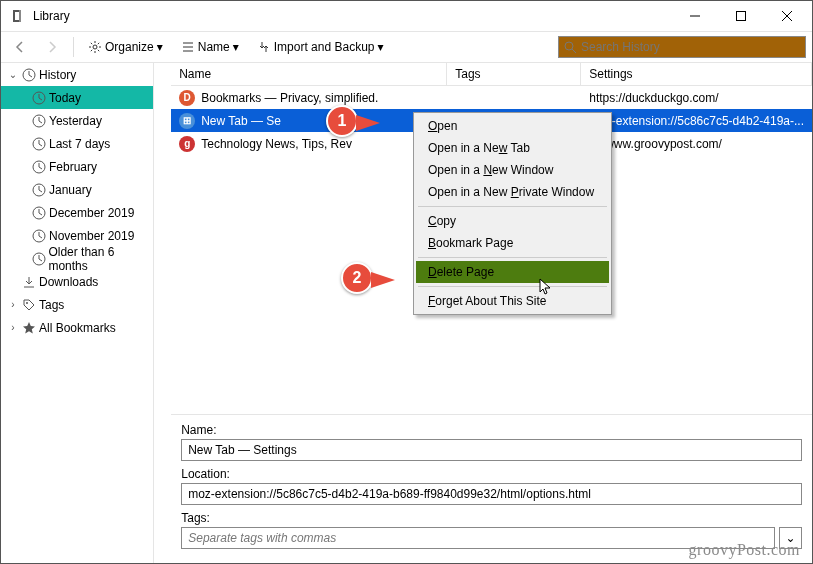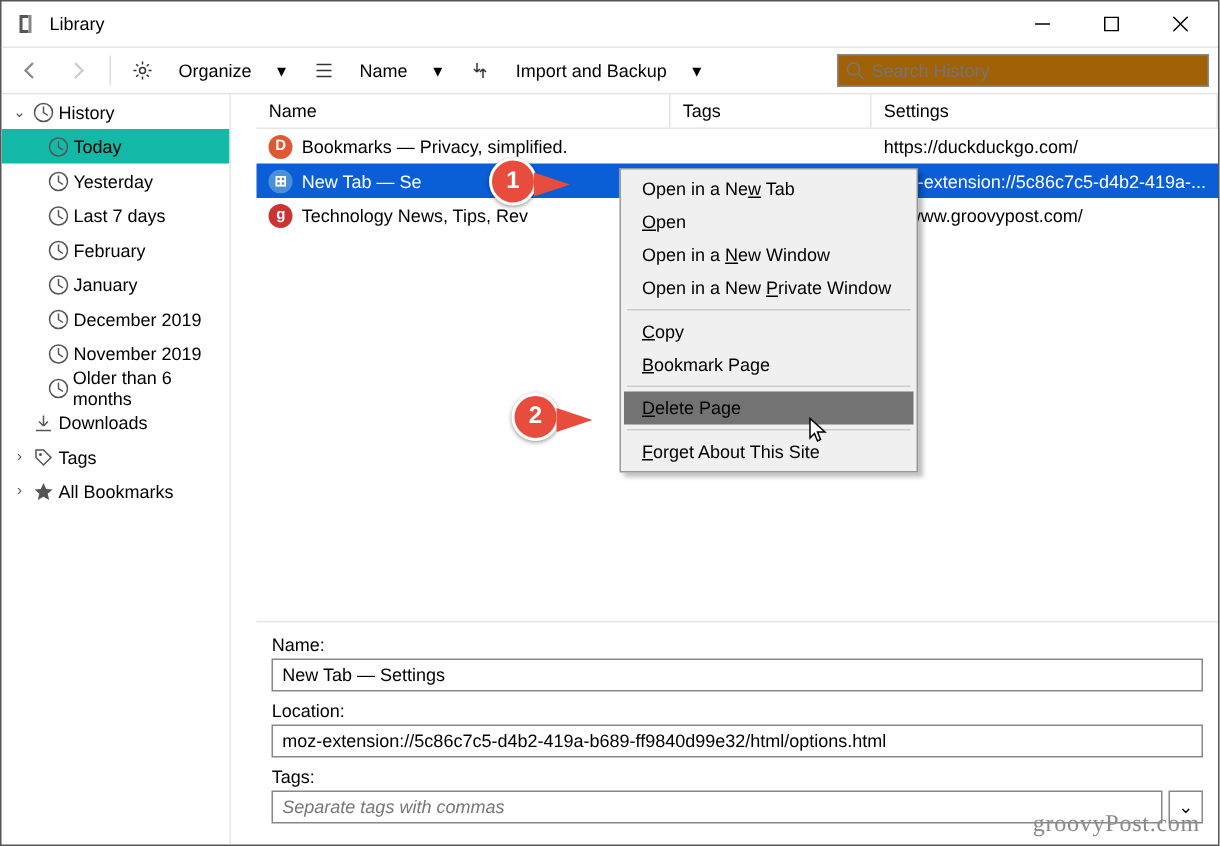--- a/index.html
+++ b/index.html
@@ -4,21 +4,21 @@
 <style>
 * { box-sizing: border-box; margin: 0; padding: 0; font-family: "Segoe UI", Tahoma, sans-serif; font-size: 12px; }
 body { background: #fff; width: 813px; height: 564px; overflow: hidden; position: relative; border: 1px solid #555; }
 
 .titlebar { height: 30px; display: flex; align-items: center; padding: 0 2px 0 8px; }
 .titlebar .app-icon { width: 16px; height: 16px; margin-right: 8px; }
 .titlebar .title { flex: 1; }
 .titlebar .win-btn { width: 46px; height: 30px; display: flex; align-items: center; justify-content: center; }
 
 .toolbar { height: 32px; border-top: 1px solid #e5e5e5; border-bottom: 1px solid #e5e5e5; display: flex; align-items: center; padding: 0 6px; gap: 6px; }
-.toolbar .tbtn { padding: 3px 6px; display: flex; gap: 17px; border-radius: 2px; }
+.toolbar .tbtn { padding: 3px 6px; display: flex; gap: 3px; border-radius: 2px; }
 .toolbar .sep { width: 1px; height: 20px; background: #ddd; margin: 0 2px; }
 .toolbar .search { margin-left: auto; }
 .toolbar input { width: 248px; height: 22px; border: 1px solid #888; padding: 0 22px 0 22px; background: #a16207; }
 .search-wrap { position: relative; }
 .search-wrap .sicon { position: absolute; left: 5px; top: 4px; }
 
 .content { display: flex; height: calc(100% - 62px); }
 .sidebar { width: 202px; border-right: 1px solid #e5e5e5; overflow: hidden; }
 .tree-item { display: flex; align-items: center; height: 23px; padding-left: 6px; gap: 2px; }
 .tree-item.child { padding-left: 30px; }
@@ -37,21 +37,21 @@
 .row { display: flex; height: 23px; align-items: center; }
 .row.sel { background: #0a5fd7; color: #fff; }
 .row .cell { padding: 0 8px; overflow: hidden; white-space: nowrap; text-overflow: ellipsis; }
 .row .favicon { width: 16px; height: 16px; margin-right: 6px; flex-shrink: 0; border-radius: 50%; display: inline-flex; align-items: center; justify-content: center; font-size: 10px; font-weight: bold; }
 .fav-ddg { background: #de5833; color: #fff; }
 .fav-nt { background: #4a90d9; color: #fff; border-radius: 2px; }
 .fav-gp { background: #c33; color: #fff; }
 
 .ctxmenu { position: absolute; left: 412px; top: 111px; width: 199px; background: #f0f0f0; border: 1px solid #999; box-shadow: 3px 3px 3px rgba(0,0,0,.25); padding: 2px; z-index: 10; }
 .ctxmenu .mi { padding: 4px 12px; }
-.ctxmenu .mi.hl { background: #737373; }
+.ctxmenu .mi.hl { background: #4d7c0f; }
 .ctxmenu .msep { height: 1px; background: #ccc; margin: 3px 2px; }
 .ctxmenu u { text-decoration: underline; }
 
 .callout { position: absolute; z-index: 20; }
 .callout .bubble { width: 32px; height: 32px; background: #e74c3c; border: 2px solid #fff; border-radius: 50%; color: #fff; font-size: 16px; font-weight: bold; display: flex; align-items: center; justify-content: center; box-shadow: 0 1px 3px rgba(0,0,0,.4); }
 .callout .tail { position: absolute; width: 0; height: 0; }
 .callout.c1 { left: 325px; top: 104px; }
 .callout.c1 .tail { left: 30px; top: 10px; border-top: 8px solid transparent; border-bottom: 8px solid transparent; border-left: 24px solid #e74c3c; }
 .callout.c2 { left: 340px; top: 261px; }
 .callout.c2 .tail { left: 30px; top: 10px; border-top: 8px solid transparent; border-bottom: 8px solid transparent; border-left: 24px solid #e74c3c; }
@@ -315,22 +315,22 @@
           <div class="dd">
               <span>⌄</span>
             </div>
         </div>
       </div>
     </div>
   </div>
 </div>
 
 <div class="ctxmenu">
+  <div class="mi"><u>O</u><span>pen</span></div>
   <div class="mi"><span>Open in a Ne</span><u>w</u><span> Tab</span></div>
-  <div class="mi"><u>O</u><span>pen</span></div>
   <div class="mi"><span>Open in a </span><u>N</u><span>ew Window</span></div>
   <div class="mi"><span>Open in a New </span><u>P</u><span>rivate Window</span></div>
   <div class="msep"></div>
   <div class="mi"><u>C</u><span>opy</span></div>
   <div class="mi"><u>B</u><span>ookmark Page</span></div>
   <div class="msep"></div>
   <div class="mi hl"><u>D</u><span>elete Page</span></div>
   <div class="msep"></div>
   <div class="mi"><u>F</u><span>orget About This Site</span></div>
 </div>

